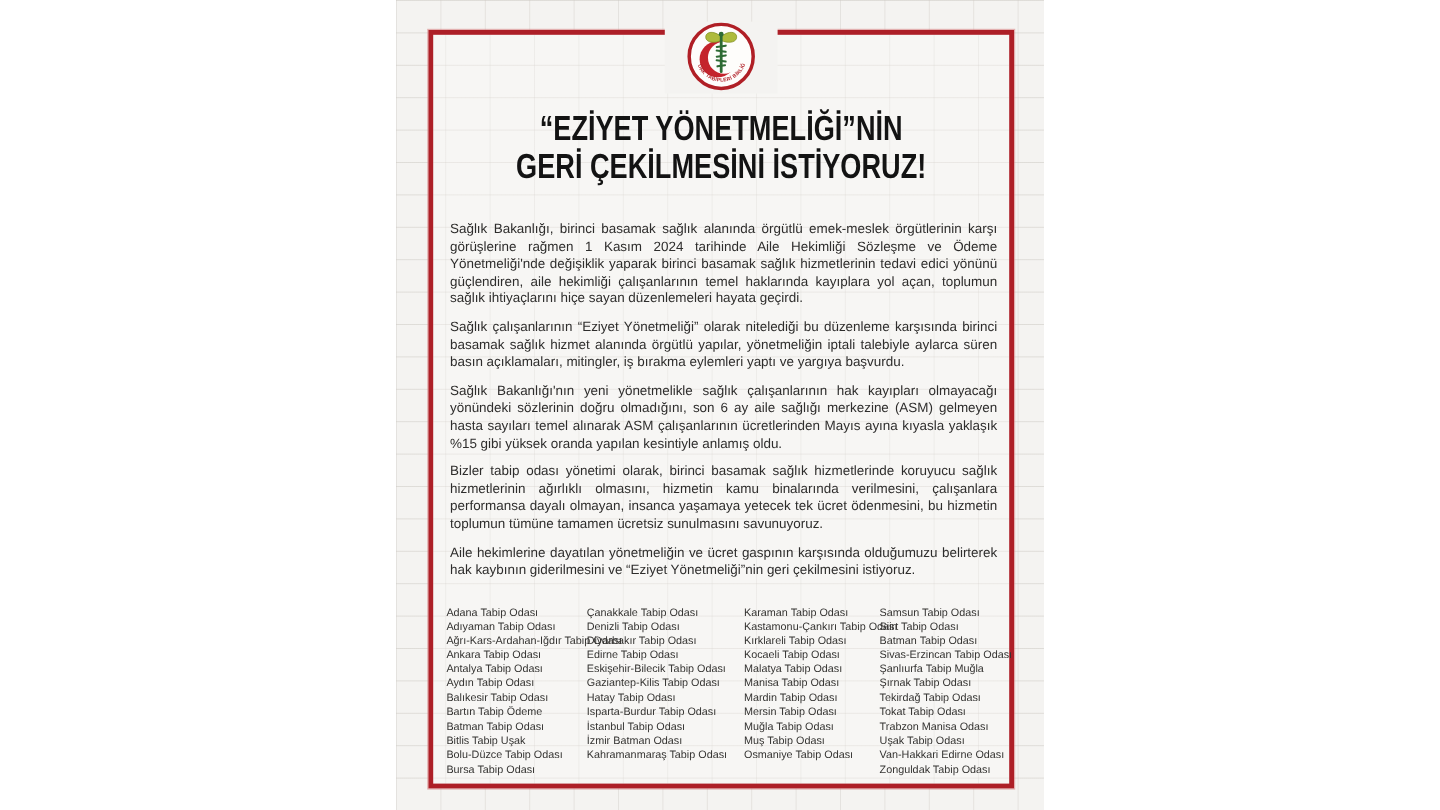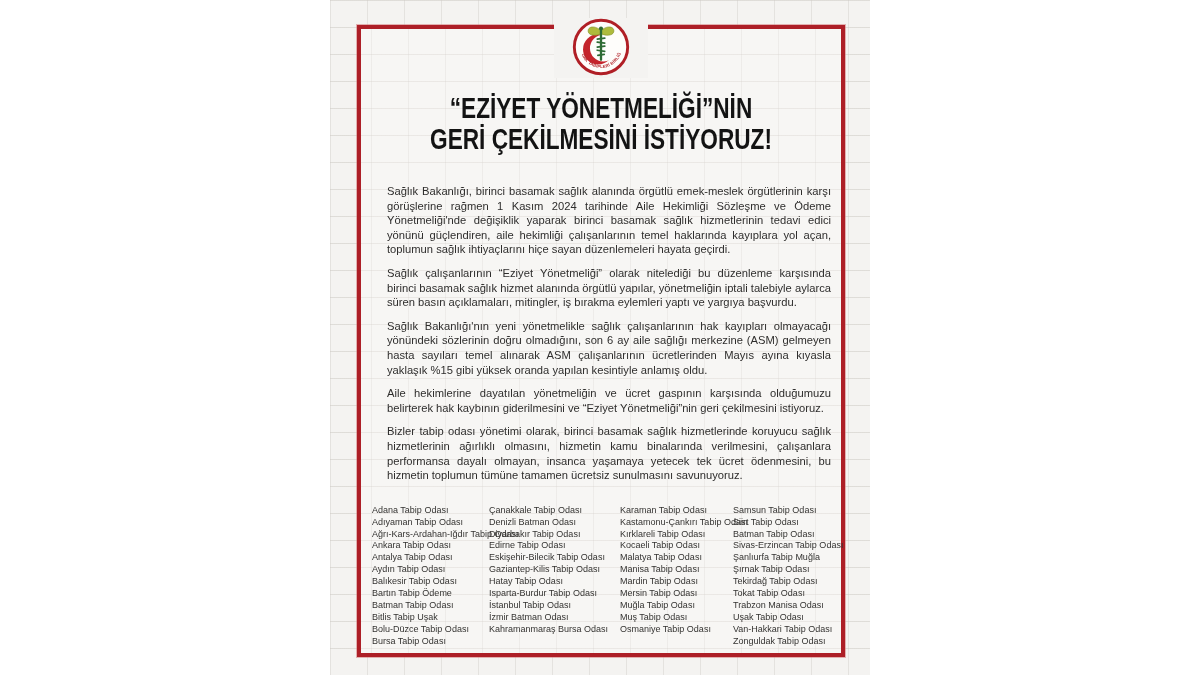--- a/index.html
+++ b/index.html
@@ -44,21 +44,21 @@
     font-size:29px;line-height:31px;font-weight:bold;
     transform:scaleX(0.78);transform-origin:50% 0;
     letter-spacing:0px;white-space:nowrap;
   }
   .copy{
     margin:29px 10px 0 10px;
     color:#2e2d2c;
     font-size:11.2px;line-height:14.6px;
     text-align:justify;
   }
-  .copy p{margin:0 0 9px 16px;}
+  .copy p{margin:0 0 9px 4px;}
   .copy p:last-child{margin-bottom:0;}
   .chambers{
     margin:22px 0 0 11px;
     display:grid;
     grid-template-columns:117px 131px 113px auto;
     color:#343331;
     font-size:9px;line-height:11.9px;
   }
   .chamber{white-space:nowrap;}
   .ring-text{font-size:7.2px;fill:#b01f26;font-weight:bold;letter-spacing:.4px;}
@@ -100,51 +100,51 @@
 
     <h1 class="title">
       <span>“EZİYET YÖNETMELİĞİ”NİN</span><br>
       <span>GERİ ÇEKİLMESİNİ İSTİYORUZ!</span>
     </h1>
 
     <div class="copy">
       <p>Sağlık Bakanlığı, birinci basamak sağlık alanında örgütlü emek-meslek örgütlerinin karşı görüşlerine rağmen 1 Kasım 2024 tarihinde Aile Hekimliği Sözleşme ve Ödeme Yönetmeliği'nde değişiklik yaparak birinci basamak sağlık hizmetlerinin tedavi edici yönünü güçlendiren, aile hekimliği çalışanlarının temel haklarında kayıplara yol açan, toplumun sağlık ihtiyaçlarını hiçe sayan düzenlemeleri hayata geçirdi.</p>
       <p>Sağlık çalışanlarının “Eziyet Yönetmeliği” olarak nitelediği bu düzenleme karşısında birinci basamak sağlık hizmet alanında örgütlü yapılar, yönetmeliğin iptali talebiyle aylarca süren basın açıklamaları, mitingler, iş bırakma eylemleri yaptı ve yargıya başvurdu.</p>
       <p>Sağlık Bakanlığı'nın yeni yönetmelikle sağlık çalışanlarının hak kayıpları olmayacağı yönündeki sözlerinin doğru olmadığını, son 6 ay aile sağlığı merkezine (ASM) gelmeyen hasta sayıları temel alınarak ASM çalışanlarının ücretlerinden Mayıs ayına kıyasla yaklaşık %15 gibi yüksek oranda yapılan kesintiyle anlamış oldu.</p>
+      <p>Bizler tabip odası yönetimi olarak, birinci basamak sağlık hizmetlerinde koruyucu sağlık hizmetlerinin ağırlıklı olmasını, hizmetin kamu binalarında verilmesini, çalışanlara performansa dayalı olmayan, insanca yaşamaya yetecek tek ücret ödenmesini, bu hizmetin toplumun tümüne tamamen ücretsiz sunulmasını savunuyoruz.</p>
       <p>Aile hekimlerine dayatılan yönetmeliğin ve ücret gaspının karşısında olduğumuzu belirterek hak kaybının giderilmesini ve “Eziyet Yönetmeliği”nin geri çekilmesini istiyoruz.</p>
-      <p>Bizler tabip odası yönetimi olarak, birinci basamak sağlık hizmetlerinde koruyucu sağlık hizmetlerinin ağırlıklı olmasını, hizmetin kamu binalarında verilmesini, çalışanlara performansa dayalı olmayan, insanca yaşamaya yetecek tek ücret ödenmesini, bu hizmetin toplumun tümüne tamamen ücretsiz sunulmasını savunuyoruz.</p>
     </div>
 
     <div class="chambers">
       <div class="col">
           <div class="chamber">Adana Tabip Odası</div>
           <div class="chamber">Adıyaman Tabip Odası</div>
           <div class="chamber">Ağrı-Kars-Ardahan-Iğdır Tabip Odası</div>
           <div class="chamber">Ankara Tabip Odası</div>
           <div class="chamber">Antalya Tabip Odası</div>
           <div class="chamber">Aydın Tabip Odası</div>
           <div class="chamber">Balıkesir Tabip Odası</div>
           <div class="chamber">Bartın Tabip Ödeme</div>
           <div class="chamber">Batman Tabip Odası</div>
           <div class="chamber">Bitlis Tabip Uşak</div>
           <div class="chamber">Bolu-Düzce Tabip Odası</div>
           <div class="chamber">Bursa Tabip Odası</div>
         </div>
       <div class="col">
           <div class="chamber">Çanakkale Tabip Odası</div>
-          <div class="chamber">Denizli Batman Odası</div>
+          <div class="chamber">Denizli Tabip Odası</div>
           <div class="chamber">Diyarbakır Tabip Odası</div>
           <div class="chamber">Edirne Tabip Odası</div>
           <div class="chamber">Eskişehir-Bilecik Tabip Odası</div>
           <div class="chamber">Gaziantep-Kilis Tabip Odası</div>
           <div class="chamber">Hatay Tabip Odası</div>
           <div class="chamber">Isparta-Burdur Tabip Odası</div>
           <div class="chamber">İstanbul Tabip Odası</div>
           <div class="chamber">İzmir Batman Odası</div>
-          <div class="chamber">Kahramanmaraş Bursa Odası</div>
+          <div class="chamber">Kahramanmaraş Tabip Odası</div>
         </div>
       <div class="col">
           <div class="chamber">Karaman Tabip Odası</div>
           <div class="chamber">Kastamonu-Çankırı Tabip Odası</div>
           <div class="chamber">Kırklareli Tabip Odası</div>
           <div class="chamber">Kocaeli Tabip Odası</div>
           <div class="chamber">Malatya Tabip Odası</div>
           <div class="chamber">Manisa Tabip Odası</div>
           <div class="chamber">Mardin Tabip Odası</div>
           <div class="chamber">Mersin Tabip Odası</div>
@@ -156,19 +156,19 @@
           <div class="chamber">Samsun Tabip Odası</div>
           <div class="chamber">Siirt Tabip Odası</div>
           <div class="chamber">Batman Tabip Odası</div>
           <div class="chamber">Sivas-Erzincan Tabip Odası</div>
           <div class="chamber">Şanlıurfa Tabip Muğla</div>
           <div class="chamber">Şırnak Tabip Odası</div>
           <div class="chamber">Tekirdağ Tabip Odası</div>
           <div class="chamber">Tokat Tabip Odası</div>
           <div class="chamber">Trabzon Manisa Odası</div>
           <div class="chamber">Uşak Tabip Odası</div>
-          <div class="chamber">Van-Hakkari Tabip Odası</div>
+          <div class="chamber">Van-Hakkari Edirne Odası</div>
           <div class="chamber">Zonguldak Tabip Odası</div>
         </div>
     </div>
 
   </div>
 </div>
 
 </body></html>

